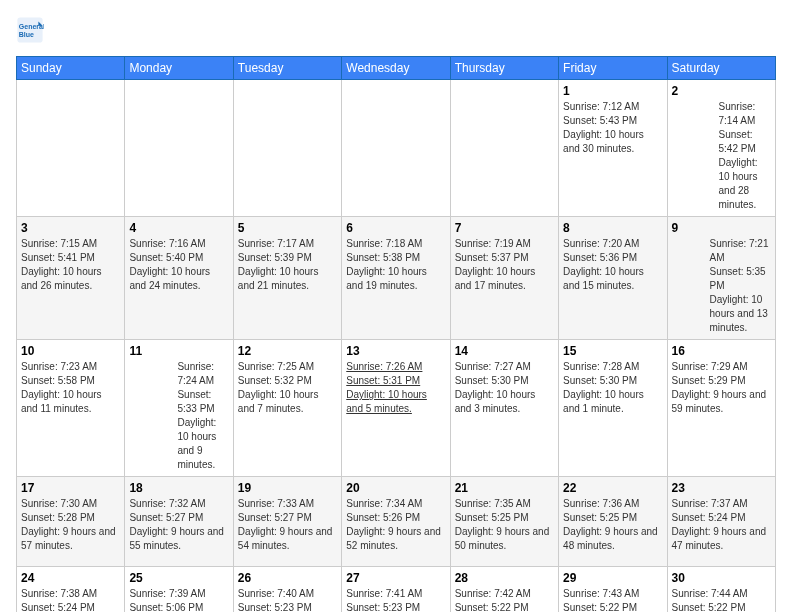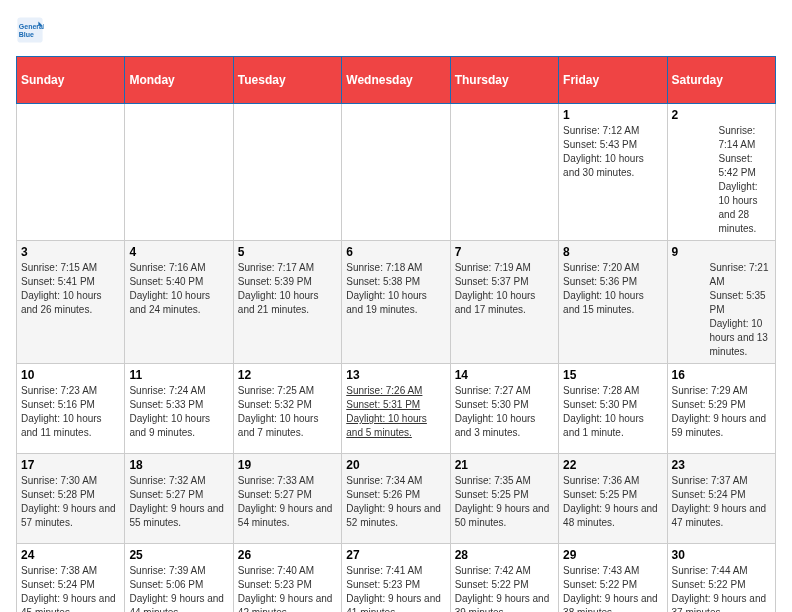--- a/index.html
+++ b/index.html
@@ -36,26 +36,26 @@
     .subtitle {
       font-size: 14px;
       color: #555;
     }
     table {
       width: 100%;
       border-collapse: collapse;
       font-size: 11px;
     }
     thead th {
-      background-color: #ef4444;
+      background-color: #3b82f6;
       color: #fff;
-      padding: 16px 4px;
+      padding: 4px 4px;
       text-align: left;
       font-size: 12px;
-      font-weight: bold;
+      font-weight: normal;
       border: 1px solid #1a6bb5;
     }
     tbody td {
       border: 1px solid #ccc;
       vertical-align: top;
       padding: 4px;
       height: 90px;
       width: calc(100% / 7);
     }
     tbody tr:nth-child(even) td {
@@ -173,26 +173,26 @@
           <div class="day-num">9</div>
           <div class="day-info" style="white-space: pre-line; margin-left: 38px;">Sunrise: 7:21 AM
 Sunset: 5:35 PM
 Daylight: 10 hours and 13 minutes.</div>
         </td>
       </tr>
       <tr>
         <td>
           <div class="day-num">10</div>
           <div class="day-info" style="white-space: pre-line;">Sunrise: 7:23 AM
-Sunset: 5:16 PM
+Sunset: 5:58 PM
 Daylight: 10 hours and 11 minutes.</div>
         </td>
         <td>
           <div class="day-num">11</div>
-          <div class="day-info" style="white-space: pre-line;">Sunrise: 7:24 AM
+          <div class="day-info" style="white-space: pre-line; margin-left: 48px;">Sunrise: 7:24 AM
 Sunset: 5:33 PM
 Daylight: 10 hours and 9 minutes.</div>
         </td>
         <td>
           <div class="day-num">12</div>
           <div class="day-info" style="white-space: pre-line;">Sunrise: 7:25 AM
 Sunset: 5:32 PM
 Daylight: 10 hours and 7 minutes.</div>
         </td>
         <td>

